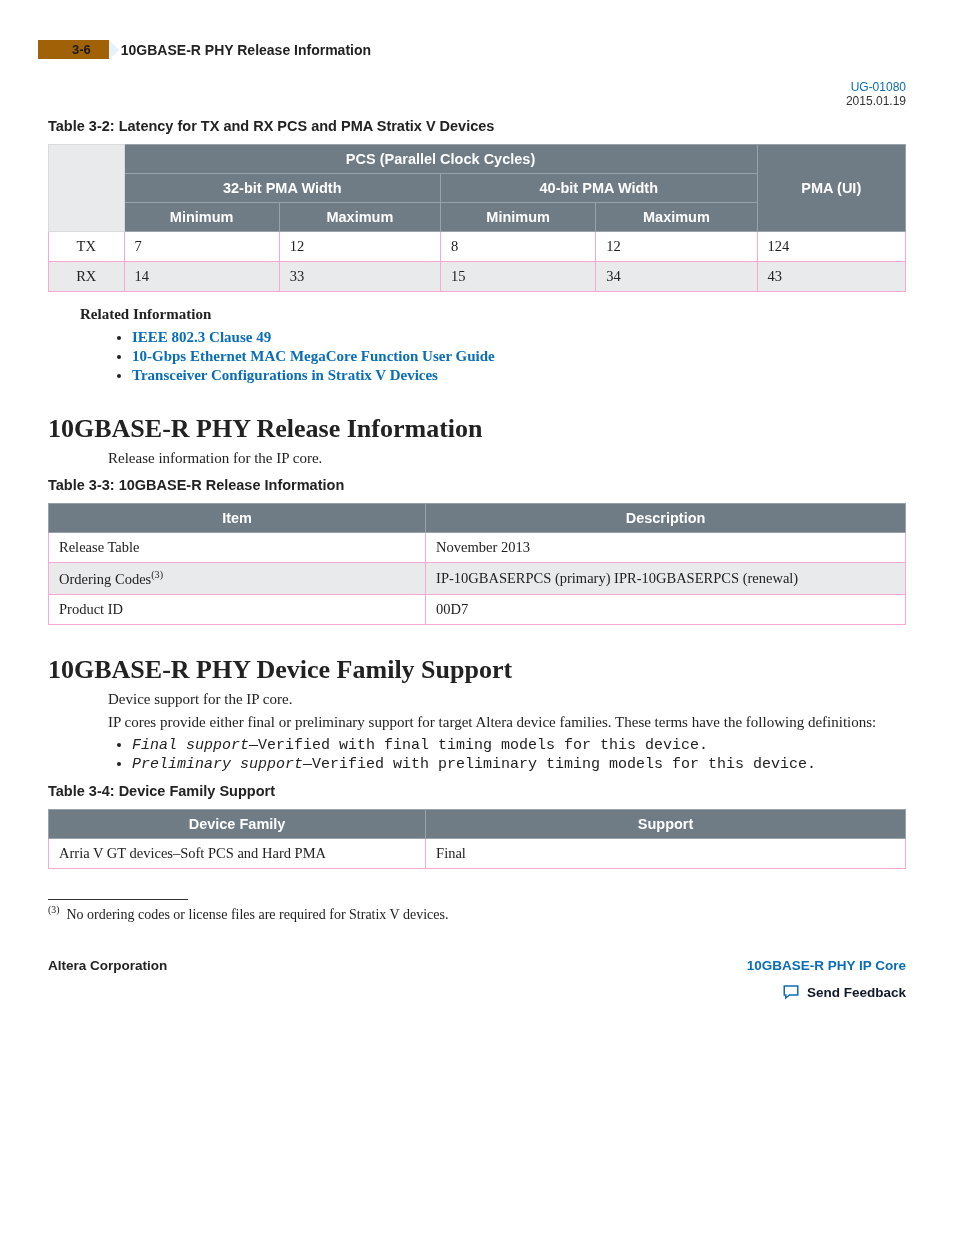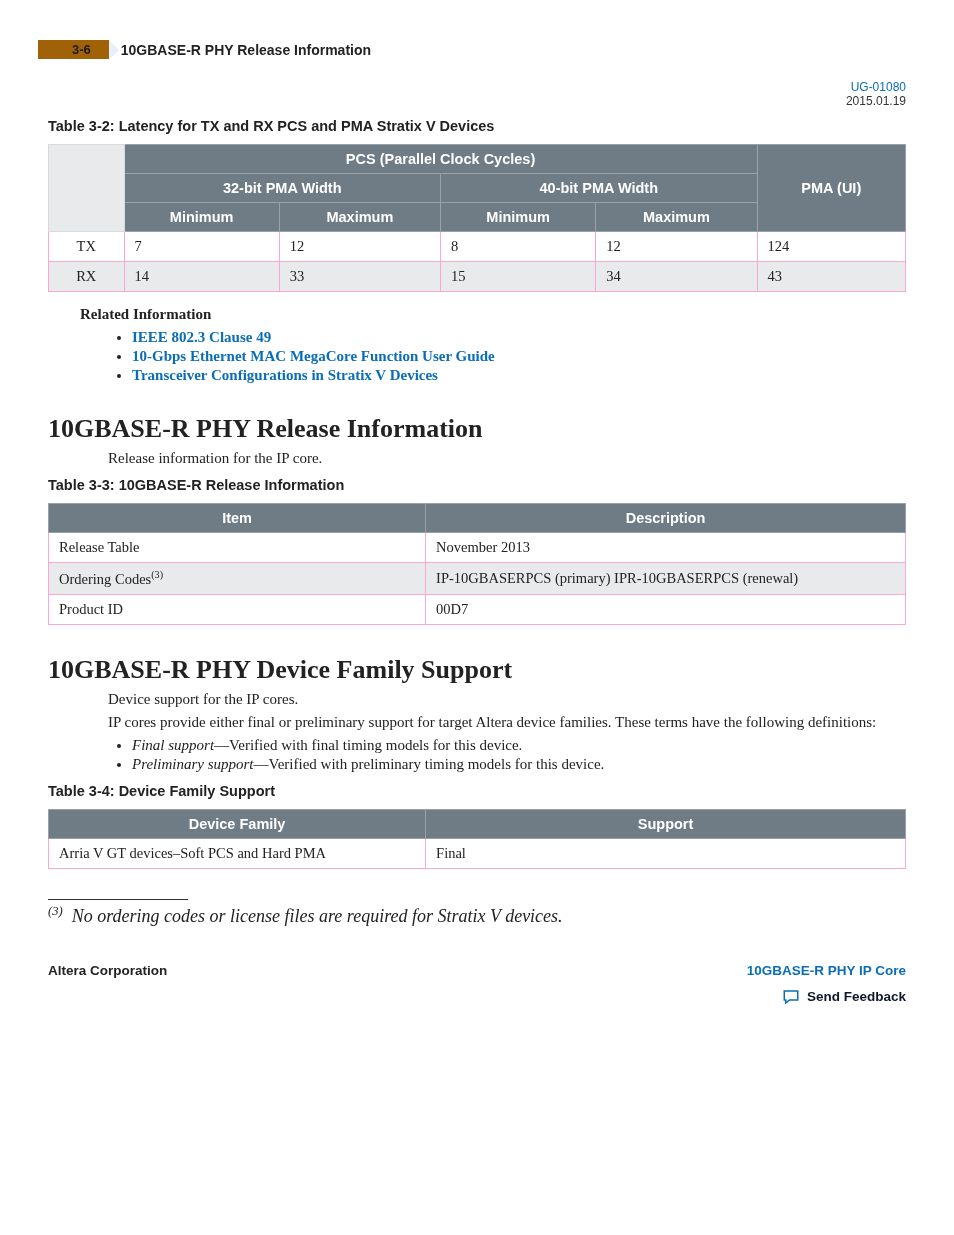--- a/index.html
+++ b/index.html
@@ -102,34 +102,34 @@
     padding: 0;
   }
   ul.links li {
     margin: 2px 0;
     font-family: Georgia, serif;
   }
   ul.links a { color: #0a6db7; font-weight: bold; text-decoration: none; }
   ul.defs {
     margin: 4px 0 10px 84px;
     padding: 0;
+    font-family: Liberation Mono, monospace;
   }
   ul.defs li { margin: 2px 0; }
   em.term { font-style: italic; }
   .footnote-rule {
     border: none;
     border-top: 1px solid #333;
     width: 140px;
     margin: 30px 0 4px 0;
   }
   .footnote {
-    font-size: 18px;
+    font-size: 14px;
     margin-left: 0;
     font-family: Georgia, serif;
-    font-style: italic;
   }
   .footer-row {
     display: flex;
     justify-content: space-between;
     align-items: flex-start;
     font-family: 'Segoe UI', Arial, sans-serif;
     margin-top: 36px;
   }
   .footer-left { font-weight: bold; font-size: 13.5px; }
   .footer-right { text-align: right; font-size: 13.5px; }
@@ -226,21 +226,21 @@
       <td>IP-10GBASERPCS (primary) IPR-10GBASERPCS (renewal)</td>
     </tr>
     <tr>
       <td>Product ID</td>
       <td>00D7</td>
     </tr>
   </tbody>
 </table>
 
 <div class="section-h1">10GBASE-R PHY Device Family Support</div>
-<div class="body-text">Device support for the IP cores.</div>
+<div class="body-text">Device support for the IP core.</div>
 <div class="body-text">IP cores provide either final or preliminary support for target Altera device families. These terms have the following definitions:</div>
 <ul class="defs">
   <li><em class="term">Final support</em><span>—Verified with final timing models for this device.</span></li>
   <li><em class="term">Preliminary support</em><span>—Verified with preliminary timing models for this device.</span></li>
 </ul>
 <div class="table-caption">Table 3-4: Device Family Support</div>
 <table class="data">
   <thead>
     <tr>
       <th style="width:44%;">Device Family</th>

